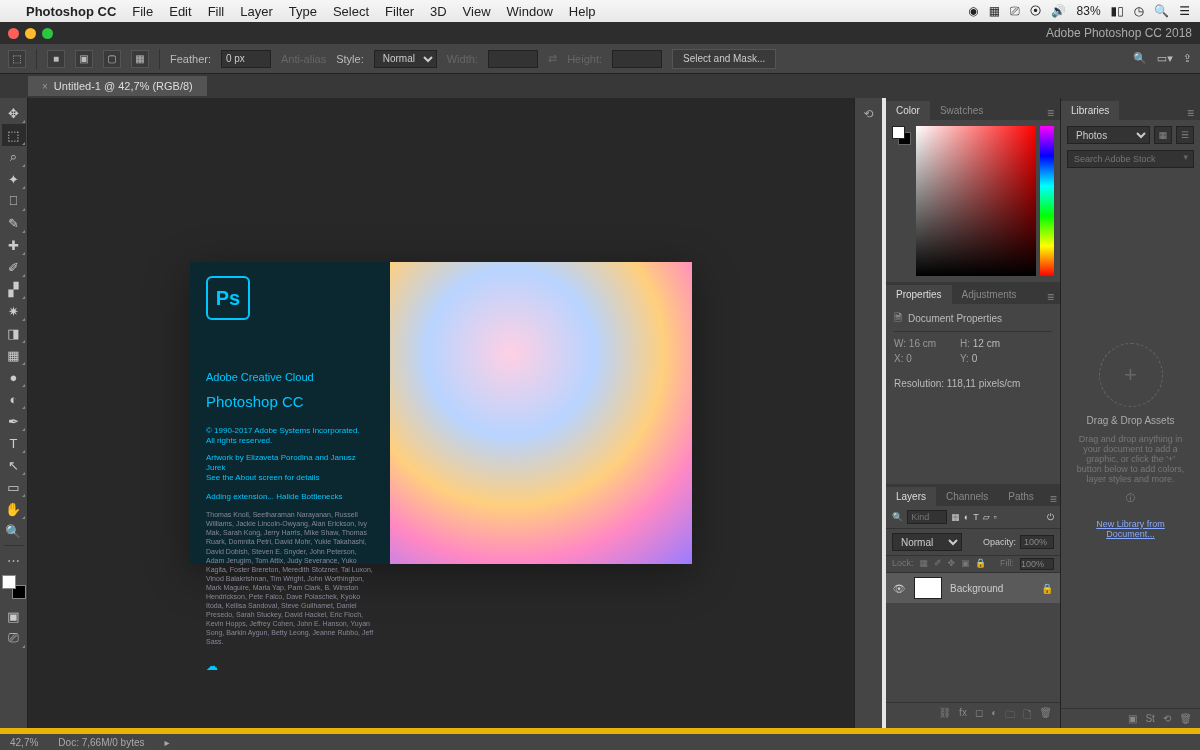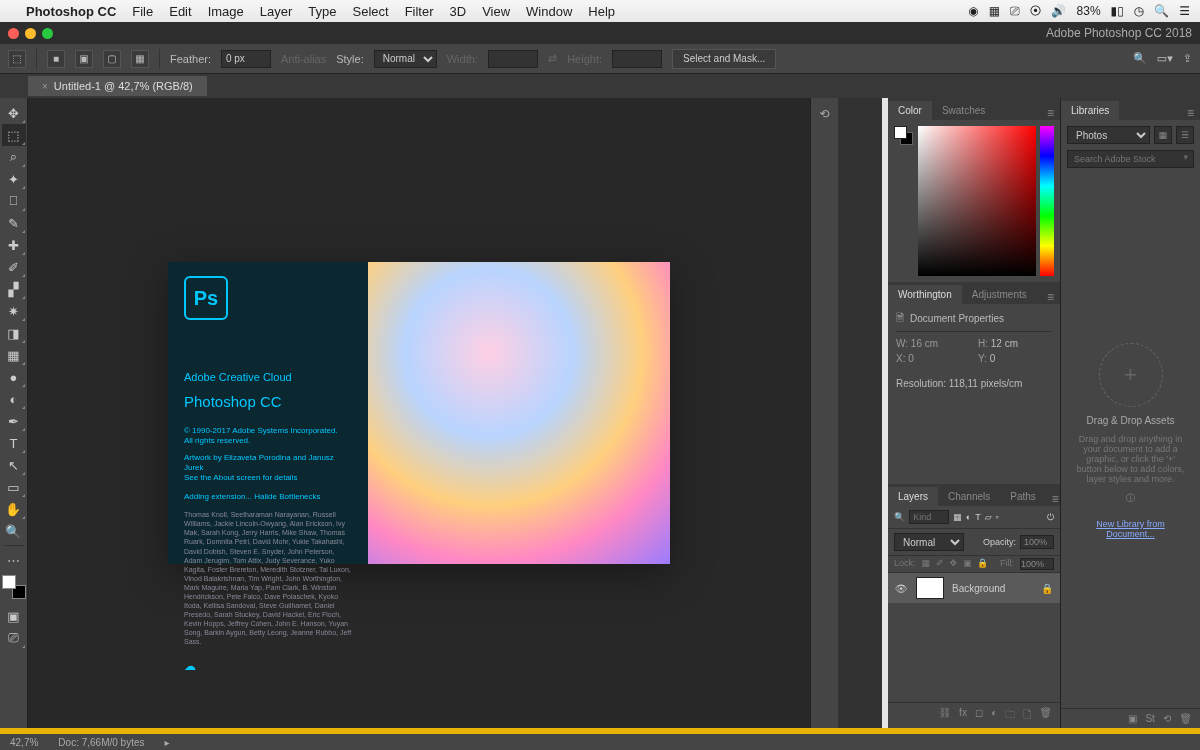--- a/index.html
+++ b/index.html
@@ -55,38 +55,38 @@
 .splash-left .acc { color:#00c8ff; font-size:11px; margin-bottom:8px; }
 .splash-left .prod { color:#00c8ff; font-size:15px; font-weight:500; margin-bottom:14px; }
 .splash-left .fine { color:#00c8ff; font-size:8px; margin-bottom:6px; }
 .splash-left .credits { font-size:7px; color:#889; line-height:1.3; }
 .splash-right { flex:1; background: radial-gradient(circle at 40% 30%, #ffd0e4 0%, #b8d4ff 30%, #ffcf7e 55%, #ff88c4 75%, #9a7cff 100%); position:relative; }
 
 
 .right-dock { display:flex; }
 .dock-icons { width:28px; background:#454545; border-left:1px solid #222; padding-top:6px; display:flex; flex-direction:column; align-items:center; gap:8px; }
 .dock-icons .dicon { width:20px; height:20px; display:flex; align-items:center; justify-content:center; color:#aaa; font-size:12px; }
-.panels { width:178px; background:#454545; display:flex; flex-direction:column; border-left:6px solid #e5e5e5;margin-left:44px; }
+.panels { width:178px; background:#454545; display:flex; flex-direction:column; border-left:4px solid #e5e5e5; }
 .panels-lib { width:140px; background:#454545; display:flex; flex-direction:column; border-left:1px solid #222; }
 .panel-tabs { display:flex; background:#383838; height:22px; align-items:end; font-size:10px; }
 .panel-tab { padding:4px 10px; color:#888; }
 .panel-tab.active { background:#454545; color:#ddd; }
 .panel-tabs .menu { margin-left:auto; padding:0 6px; color:#888; font-size:12px; }
 .panel-body { padding:6px 8px; font-size:10px; color:#bbb; }
 
 
 .color-panel { display:flex; gap:4px; padding:6px; }
 .color-fgbg { width:20px; position:relative; }
 .color-fgbg .cfg { position:absolute; top:0; left:0; width:13px; height:13px; background:#fff; border:1px solid #222; }
 .color-fgbg .cbg { position:absolute; top:6px; left:6px; width:13px; height:13px; background:#000; border:1px solid #666; }
 .color-picker { flex:1; height:150px; background: linear-gradient(to bottom, rgba(0,0,0,0), #000), linear-gradient(to right, #fff, #ff0000); position:relative; }
 .hue-strip { width:14px; height:150px; background: linear-gradient(to bottom,#f0f,#00f,#0ff,#0f0,#ff0,#f00); }
 
 
-.prop-row { display:flex; gap:36px; margin:4px 0; font-size:10px; }
+.prop-row { display:flex; gap:20px; margin:4px 0; font-size:10px; }
 .prop-row span:first-child { width:46px; color:#999; }
 
 
 .layers-controls { display:flex; gap:4px; padding:4px 6px; border-bottom:1px solid #333; font-size:9px; align-items:center; }
 .layers-controls input { background:#333; border:1px solid #222; color:#888; font-size:9px; padding:1px 3px; width:40px; }
 .layers-icons-row { display:flex; gap:6px; padding:2px 6px; font-size:9px; color:#777; border-bottom:1px solid #333; }
 .layer-item { display:flex; align-items:center; gap:8px; padding:4px 6px; background:#5a5a5a; font-size:10px; }
 .layer-item .eye { width:14px; text-align:center; }
 .layer-item .thumb { width:28px; height:22px; background:#fff; border:1px solid #222; }
 .layer-item .lock { margin-left:auto; color:#888; font-size:10px; }
@@ -107,21 +107,21 @@
 .layers-bottom { display:flex; gap:8px; padding:4px 8px; border-top:1px solid #333; color:#888; font-size:10px; justify-content:flex-end; margin-top:auto; }
 </style>
 </head>
 <body>
 
 <div class="mac-menubar">
   <span></span>
   <span class="app-name">Photoshop CC</span>
   <span>File</span>
   <span>Edit</span>
-  <span>Image</span>
+  <span>Fill</span>
   <span>Layer</span>
   <span>Type</span>
   <span>Select</span>
   <span>Filter</span>
   <span>3D</span>
   <span>View</span>
   <span>Window</span>
   <span>Help</span>
   <span class="spacer"></span>
   <span class="status-icons">
@@ -245,21 +245,21 @@
       <div class="color-panel">
         <div class="color-fgbg">
           <div class="cbg"></div>
             <div class="cfg"></div>
         </div>
         <div class="color-picker"></div>
         <div class="hue-strip"></div>
       </div>
 
       <div class="panel-tabs">
-        <div class="panel-tab active">Worthington</div>
+        <div class="panel-tab active">Properties</div>
         <div class="panel-tab">Adjustments</div>
         <div class="menu">≡</div>
       </div>
       <div class="panel-body" style="height:180px;">
         <div style="display:flex;align-items:center;gap:6px;border-bottom:1px solid #333;padding-bottom:4px;margin-bottom:6px;">
           <span>🗎</span>
           <span style="font-weight:500;">Document Properties</span>
         </div>
         <div class="prop-row">
           <span><span>W:</span> <span>16 cm</span></span>

